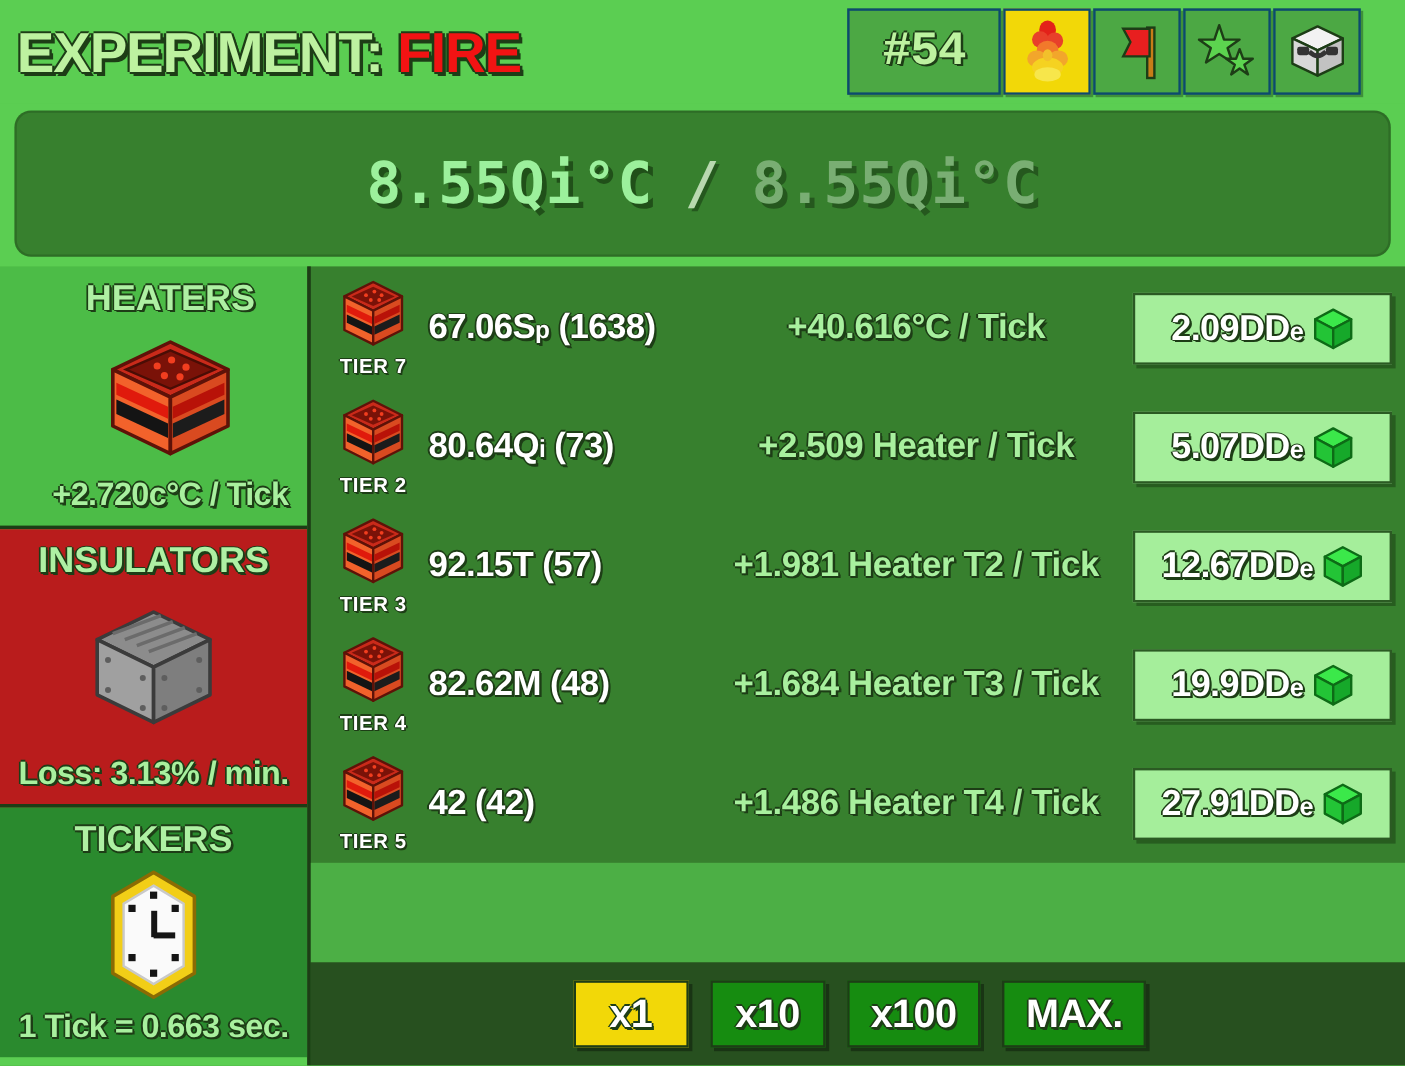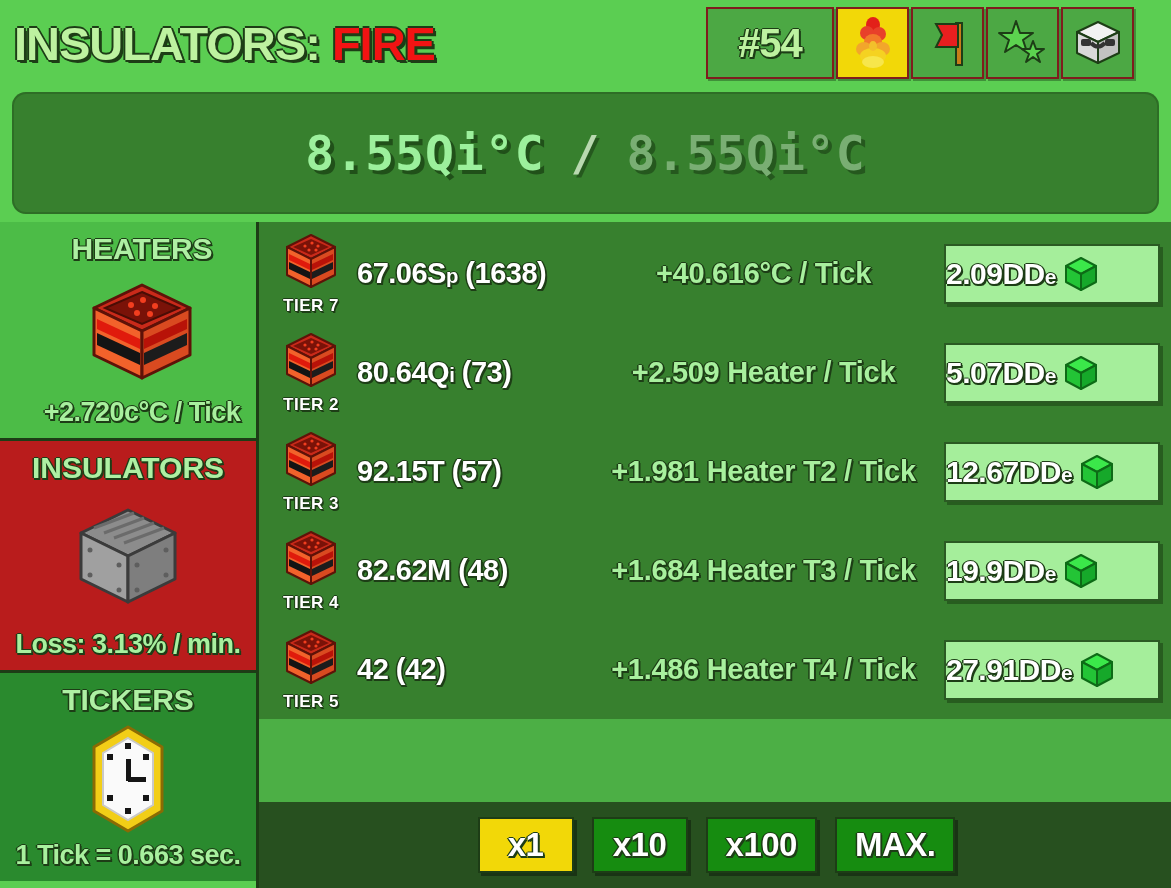--- a/index.html
+++ b/index.html
@@ -48,25 +48,26 @@
   .header-tabs {
     position: absolute;
     left: 706px; top: 7px;
     display: flex;
     height: 72px;
     gap: 2px;
   }
   .tab {
     height: 72px;
     background: #4CA844;
-    border: 2px solid #7f1d1d;
+    border: 2px solid #0c4a6e;
     display: flex;
     align-items: center;
     justify-content: center;
     box-shadow: 2px 2px 0 rgba(0,0,0,0.30);
+    font-family: Liberation Mono, monospace;
   }
   .tab.badge { width: 128px; }
   .tab.icon-tab { width: 73px; }
   .tab.active { background: #F2D808; }
 
   .badge-text {
     font-size: 40px;
     font-weight: bold;
     color: #BDF2A0;
     letter-spacing: -1px;
@@ -221,20 +222,21 @@
                  1.5px 0 0 #1d3d16, 0 1.5px 0 #1d3d16;
   }
   .cost-btn {
     width: 216px;
     height: 60px;
     margin-right: 14px;
     background: #A5EE9B;
     border: 2px solid #2b5a23;
     display: flex;
     align-items: center;
+    justify-content: center;
     gap: 8px;
     box-shadow: 3px 3px 0 rgba(15,40,10,0.40);
     cursor: pointer;
   }
   .cost-text {
     font-size: 30px;
     font-weight: bold;
     color: #ffffff;
     letter-spacing: -0.5px;
     white-space: nowrap;
@@ -287,21 +289,21 @@
 
   svg { display: block; }
 </style>
 </head>
 <body>
 
 <div id="app">
 
   <div class="header">
     <div class="title">
-      <span>INSULATORS: </span><span class="fire">FIRE</span>
+      <span>EXPERIMENT: </span><span class="fire">FIRE</span>
     </div>
 
     <div class="header-tabs">
 
       <div class="tab badge">
         <span class="badge-text">#54</span>
       </div>
 
       <div class="tab icon-tab active">
         <span>

